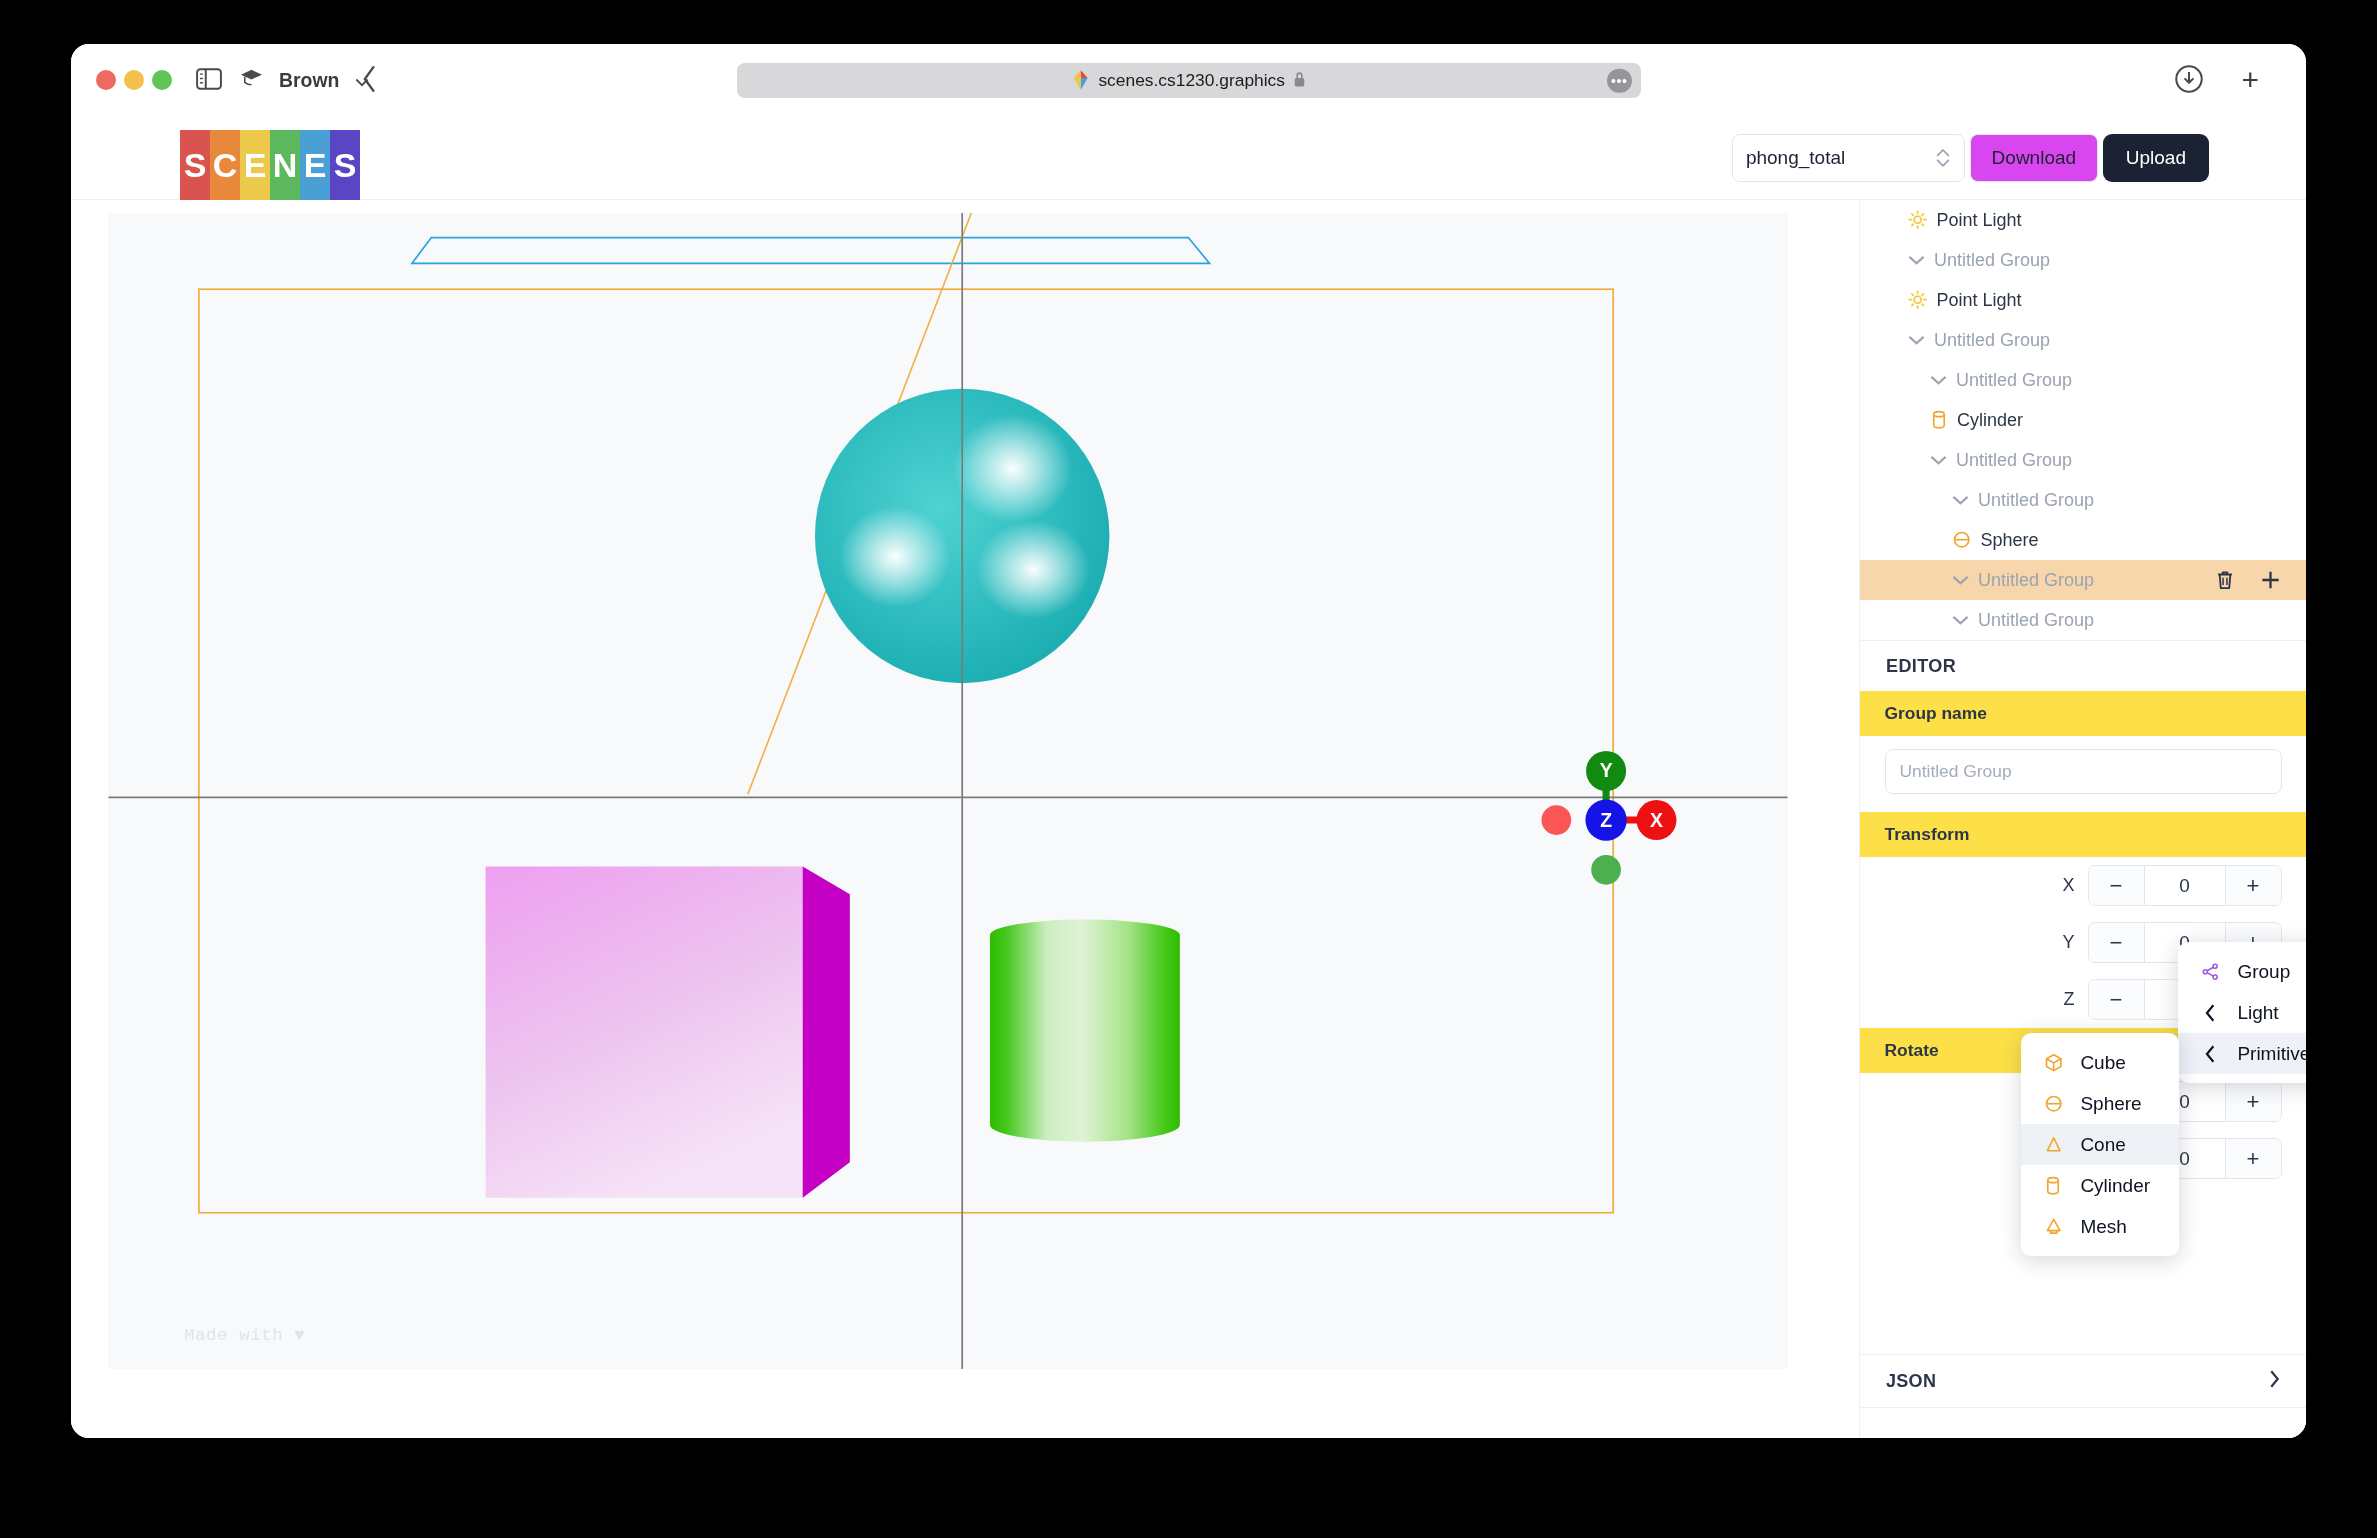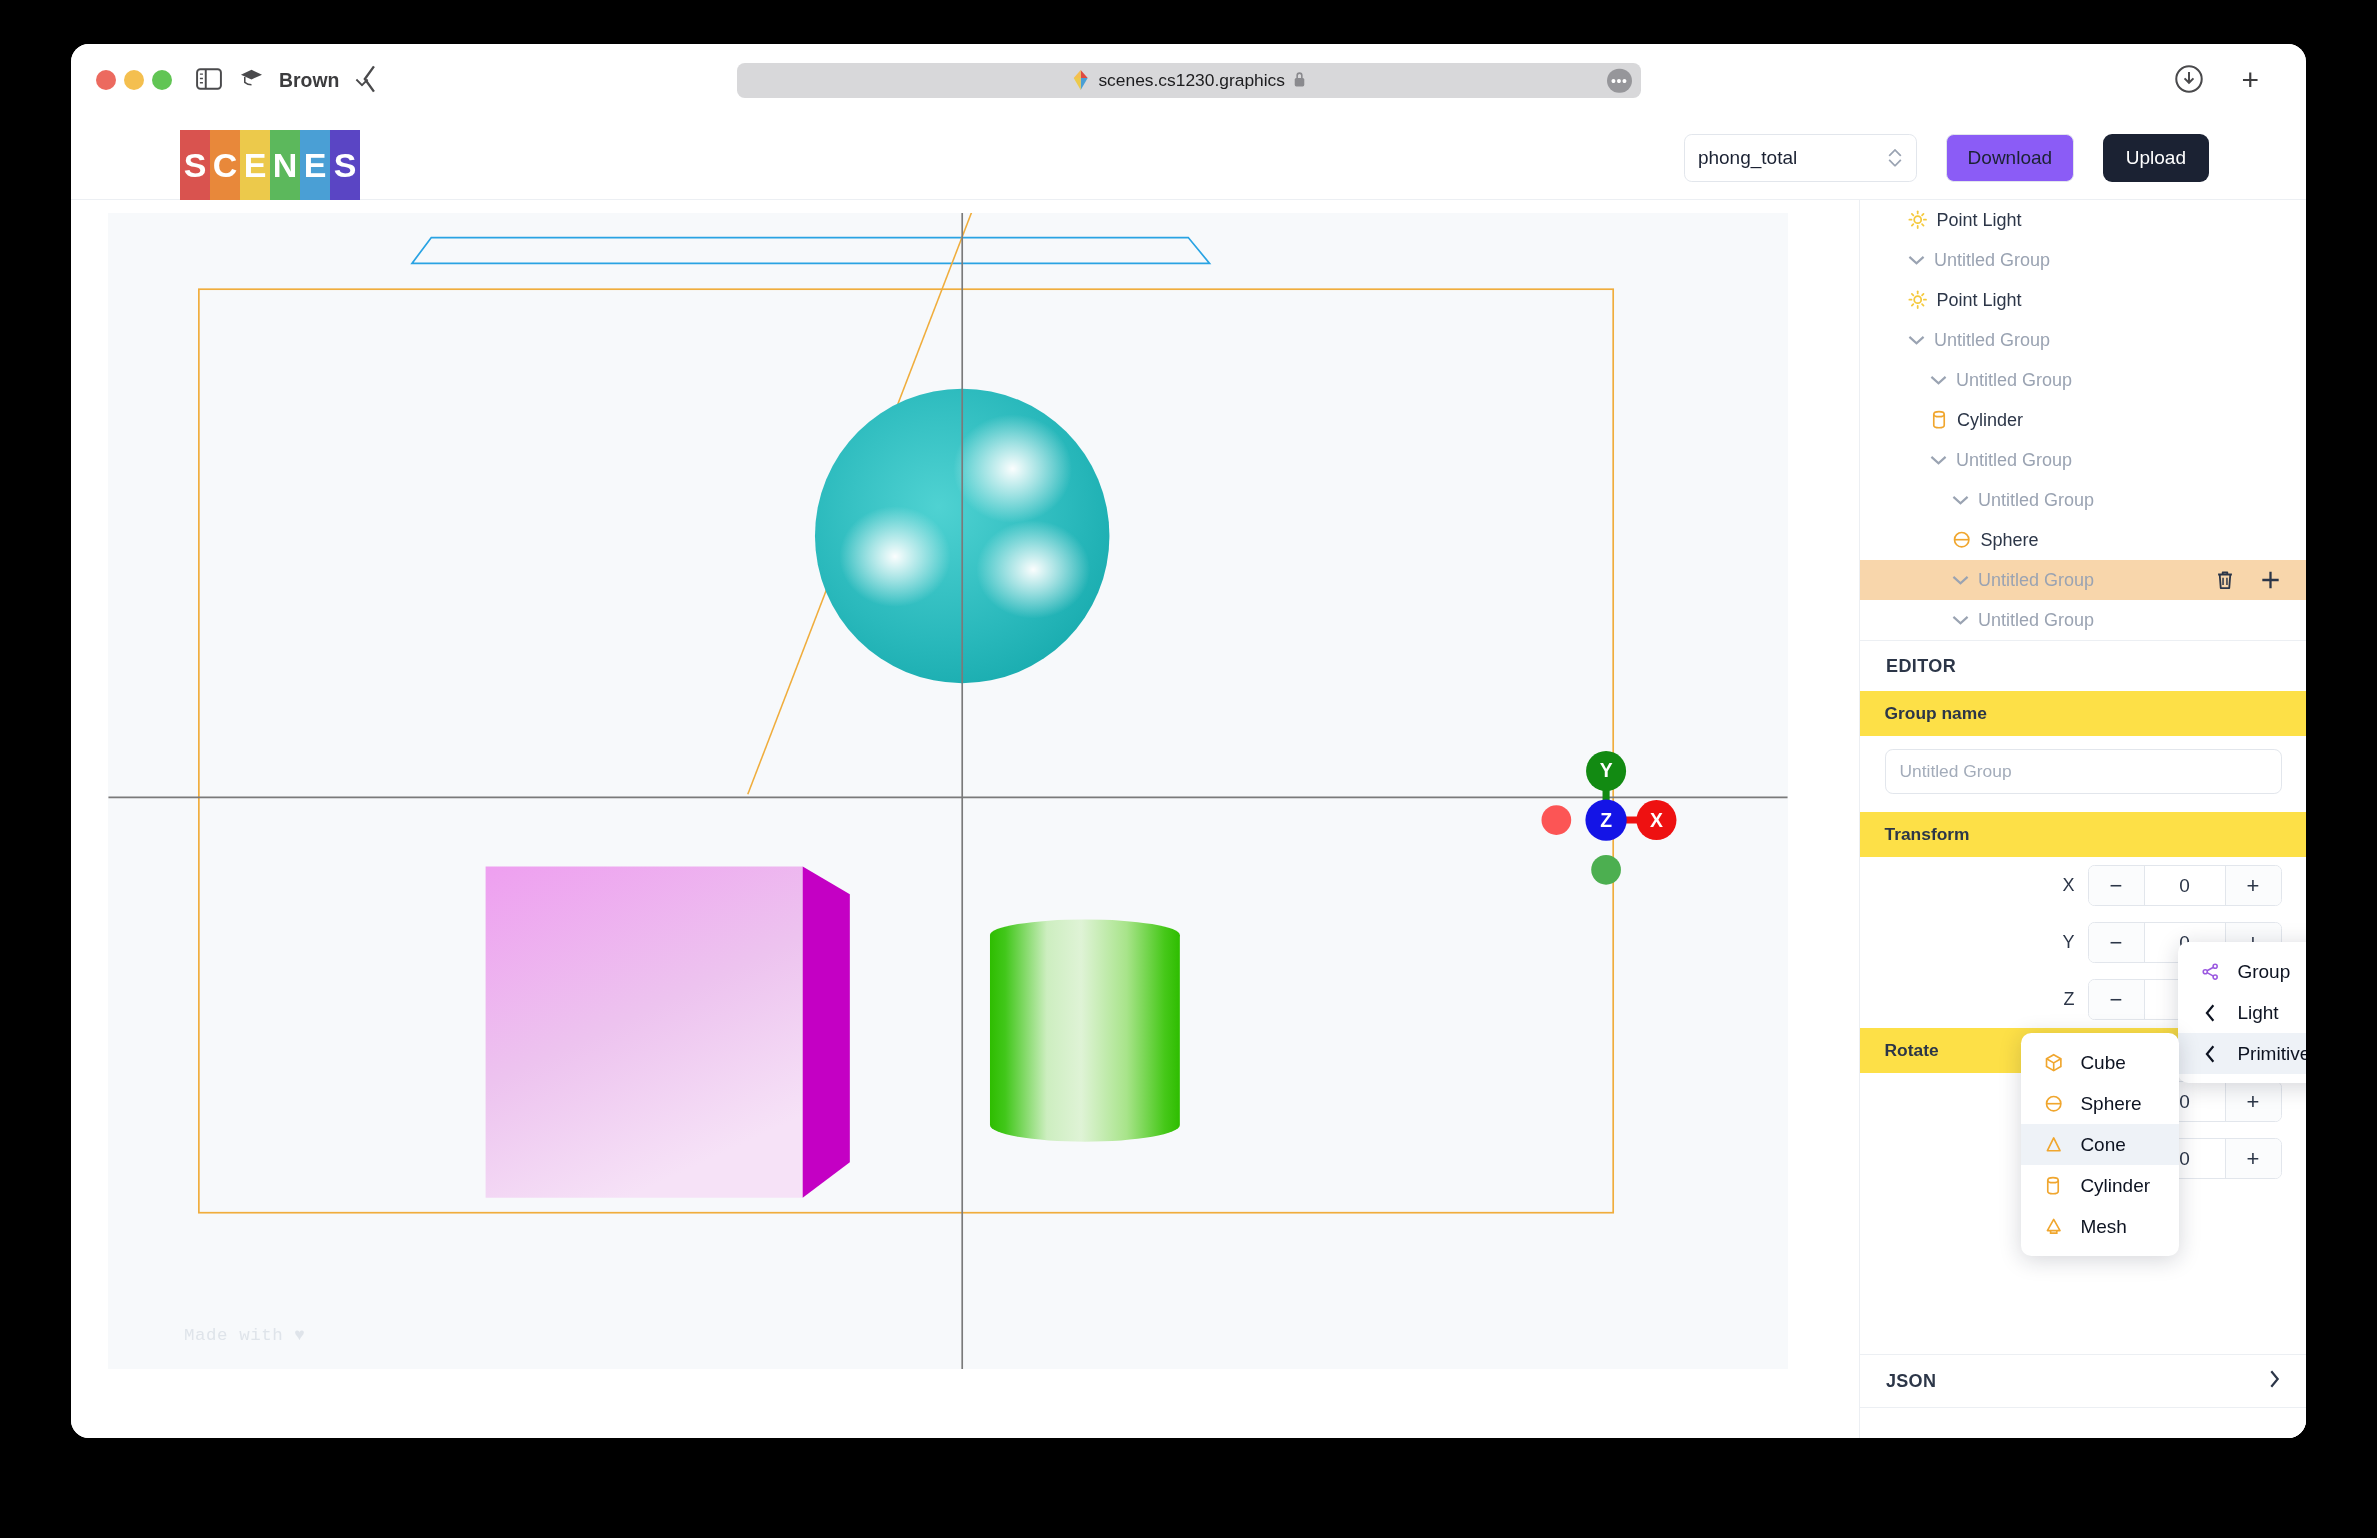--- a/index.html
+++ b/index.html
@@ -72,35 +72,35 @@
     width: 180px; height: 70px;
     display: flex;
   }
   .logo-col {
     flex: 1;
     display: flex; align-items: center; justify-content: center;
     color: #ffffff; font-size: 34px; font-weight: 700; letter-spacing: 0px;
   }
   #header-right {
     position: absolute; right: 97px; top: 50%; transform: translateY(-50%);
-    display: flex; align-items: center; gap: 29px;
+    display: flex; align-items: center; gap: 5px;
   }
   #shader-select {
     width: 233px; height: 48px;
     border: 0.6px solid #e2e6ec; border-radius: 7.8px; background: #fff;
     display: flex; align-items: center; padding: 0 13px;
     font-size: 19px; color: #1b2233; position: relative;
   }
   #shader-select .stepper-ch {
     position: absolute; right: 14px; top: 50%; transform: translateY(-50%);
     display: flex; flex-direction: column; gap: 1.9px; color: #9aa3b2;
   }
   .btn-outline {
     height: 48px; padding: 0 20.7px;
-    border: 0.6px solid #e2e6ec; border-radius: 7.8px; background: #8b5cf6;
+    border: 0.6px solid #e2e6ec; border-radius: 7.8px; background: #d946ef;
     display: flex; align-items: center; font-size: 19px; color: #1b2233;
     font-weight: 500;
   }
   .btn-dark {
     height: 48px; padding: 0 23px;
     border-radius: 9px; background: #1b2233;
     display: flex; align-items: center; font-size: 19px; color: #ffffff;
     font-weight: 500;
   }
 

